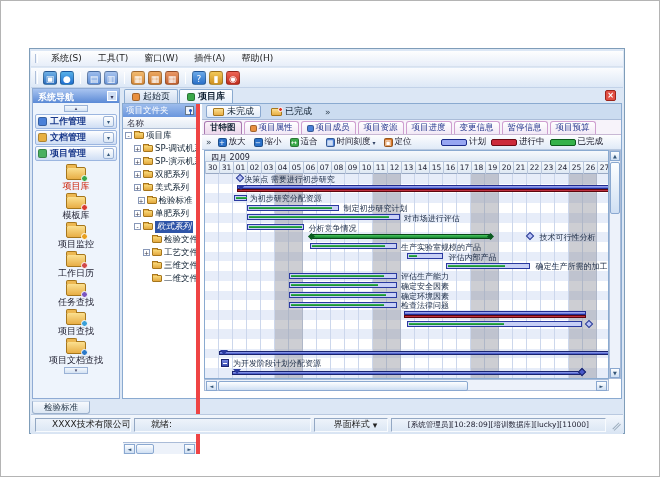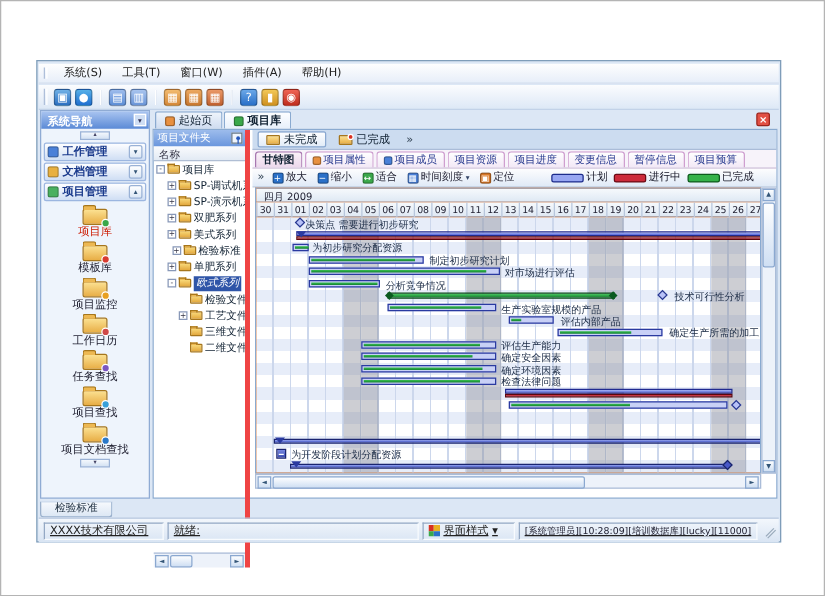--- a/index.html
+++ b/index.html
@@ -28,21 +28,21 @@
 .sicon-wrap{position:relative;width:24px;height:16px;margin:1px auto 0;}
 .sfolder{position:absolute;left:2px;top:2px;width:20px;height:13px;background:linear-gradient(#fbe090,#e8ae46);border:1px solid #a6761c;border-radius:2px;}
 .sfolder::before{content:"";position:absolute;left:-1px;top:-4px;width:9px;height:3px;background:#edb852;border:1px solid #a6761c;border-bottom:none;border-radius:2px 2px 0 0;}
 .sbadge{position:absolute;right:0;bottom:-1px;width:7px;height:7px;border-radius:50%;border:1px solid #fff;}
 .slabel{display:block;font-size:9px;color:#223;line-height:10px;}
 .sitem.sel .slabel{color:#cc1a00;}
 .sb-bottomstrip{position:absolute;left:0;right:0;top:278px;height:10px;display:flex;justify-content:center;}
 
 #msgtab{position:absolute;left:2px;top:352px;width:58px;height:13px;background:linear-gradient(#f6f9fd,#dce7f4);border:1px solid #9ab0cc;border-top:1px solid #c9d7ea;border-radius:0 0 3px 3px;font-size:8.5px;color:#234;text-align:center;line-height:11px;}
 #statusbar{position:absolute;left:1px;right:1px;top:365px;height:20px;background:linear-gradient(#f3f7fc,#d8e4f3);border-top:1px solid #b9c9e0;display:flex;align-items:center;gap:3px;padding:0 4px;}
-.st-panel{height:14px;border:1px solid;border-color:#93a8c4 #f8fbfe #f8fbfe #93a8c4;display:flex;align-items:center;padding:0 4px;gap:3px;white-space:nowrap;text-decoration:underline;}
+.st-panel{height:14px;border:1px solid;border-color:#93a8c4 #f8fbfe #f8fbfe #93a8c4;display:flex;align-items:center;padding:0 16px;gap:3px;white-space:nowrap;}
 .st-company{width:96px;}
 .st-ready{flex:1;}
 .st-style{width:74px;}
 .st-session{font-size:7.5px;color:#223;}
 .style-ic{width:9px;height:9px;display:grid;grid-template-columns:1fr 1fr;}
 .style-ic i{display:block;}
 .st-grip{width:9px;height:9px;border-right:3px double #9ab;transform:rotate(45deg);margin-left:1px;}
 
 #doctabs{position:absolute;left:92px;top:39px;width:500px;height:15px;display:flex;align-items:flex-end;gap:1px;padding-left:2px;}
 .dtab{height:14px;display:flex;align-items:center;gap:3px;padding:0 7px;border:1px solid #8aaad0;border-bottom:none;border-radius:2px 2px 0 0;background:linear-gradient(#eef4fb,#cfdcf0);font-size:9px;color:#123;}

